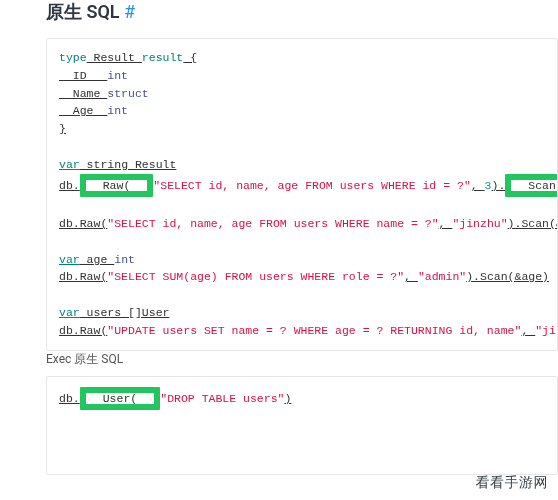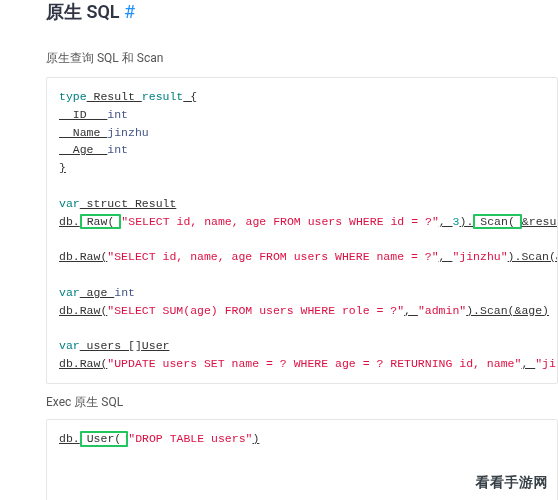--- a/index.html
+++ b/index.html
@@ -19,21 +19,21 @@
     font-size:26px;
     font-weight:500;
     color:#2f3542;
     margin-bottom:22px;
     margin-top:8px;
   }
   h2 {
     font-size:18px;
     font-weight:600;
     color:#2f3542;
-    margin-bottom:26px;
+    margin-bottom:14px;
   }
   .hash-link {
     color:#1e90ff;
     font-weight:400;
   }
   .subtitle {
     font-size:12px;
     color:#555;
     margin-bottom:10px;
   }
@@ -44,70 +44,68 @@
     padding:10px 12px;
     font-family: "SFMono-Regular", Consolas, "Liberation Mono", Menlo, monospace;
     font-size:11.5px;
     line-height:1.55;
     color:#333;
     white-space:pre;
     overflow:hidden;
     margin-right:0;
   }
   .kw-type { color:#008080; }
-  .kw-ctrl { color:#008080; }
+  .kw-ctrl { color:#008080;text-decoration:underline; }
   .typ { color:#445588;text-align:center; }
   .str { color:#dd1144; }
   .num { color:#009999; }
   .plain { color:#333;text-decoration:underline; }
   .red-box {
     display:inline-block;
-    border:2px solid #22c55e;
+    border:6px solid #22c55e;
     border-radius:1px;
     line-height:1;
-    padding:0 5px;
+    padding:0 17px;
     text-align:center;
   }
   .exec-title {
     font-size:12px;
     color:#555;
-    margin-top:10px;
     margin-bottom:8px;
   }
   .watermark {
     position:absolute;
     right:10px;
     bottom:8px;
     font-size:14px;
-    font-weight:700;
+    font-weight:400;
     color:#374047;
     letter-spacing:0.5px;
     text-shadow:0 0 3px rgba(255,255,255,0.9);
   }
 </style>
 </head>
 <body>
 
 <div class="content">
 
 
   <h2>
     <span>原生 SQL</span>
     <span class="hash-link">#</span>
   </h2>
 
-  <div class="subtitle">原生查询 SQL 和 Scan</div>
 
   <div class="codebox"><span class="kw-type">type</span><span class="plain"> Result </span><span class="kw-type">result</span><span class="plain"> {</span>
 <span class="plain">  ID   </span><span class="typ">int</span>
-<span class="plain">  Name </span><span class="typ">jinzhu</span>
+<span class="plain">  Name </span><span class="typ">struct</span>
 <span class="plain">  Age  </span><span class="typ">int</span>
 <span class="plain">}</span>
 
-<span class="kw-ctrl">var</span><span class="plain"> struct Result</span>
+<span class="kw-ctrl">var</span><span class="plain"> string Result</span>
 <span class="plain">db.</span><span class="red-box">Raw(</span><span class="str">"SELECT id, name, age FROM users WHERE id = ?"</span><span class="plain">, </span><span class="num">3</span><span class="plain">).</span><span class="red-box">Scan(</span><span class="plain">&amp;result)</span>
 
 <span class="plain">db.Raw(</span><span class="str">"SELECT id, name, age FROM users WHERE name = ?"</span><span class="plain">, </span><span class="str">"jinzhu"</span><span class="plain">).Scan(&amp;result)</span>
 
 <span class="kw-ctrl">var</span><span class="plain"> age </span><span class="typ">int</span>
 <span class="plain">db.Raw(</span><span class="str">"SELECT SUM(age) FROM users WHERE role = ?"</span><span class="plain">, </span><span class="str">"admin"</span><span class="plain">).Scan(&amp;age)</span>
 
 <span class="kw-ctrl">var</span><span class="plain"> users []User</span>
 <span class="plain">db.Raw(</span><span class="str">"UPDATE users SET name = ? WHERE age = ? RETURNING id, name"</span><span class="plain">, </span><span class="str">"jinzhu"</span></div>
 

